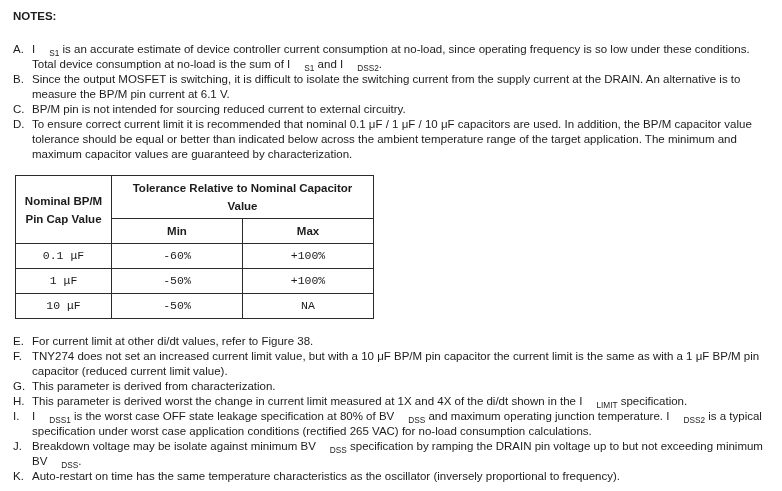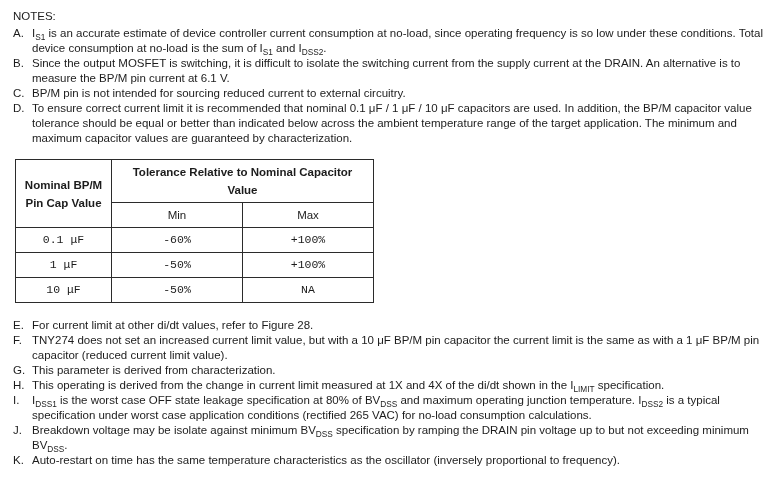--- a/index.html
+++ b/index.html
@@ -12,58 +12,60 @@
     height: 491px;
     box-sizing: border-box;
     padding: 9px 12px 8px 13px;
     font-family: "Liberation Sans", sans-serif;
     font-size: 11.5px;
     line-height: 15px;
     color: #1c1c1c;
     overflow: hidden;
   }
   .notes-title {
-    margin-bottom: 2px;
+    margin-bottom: 18px;
+    font-weight: bold;
   }
   .note {
     display: flex;
     align-items: flex-start;
   }
   .note-letter {
     flex: 0 0 19px;
     width: 19px;
   }
   .note-body {
     flex: 1 1 auto;
   }
   sub {
     font-size: 0.72em;
     line-height: 0;
     vertical-align: baseline;
     position: relative;
     top: 0.35em;
+    margin-left: 14px;
   }
   .cap-table {
     border-collapse: collapse;
     margin: 13px 0 15px 2px;
     table-layout: fixed;
   }
   .cap-table th, .cap-table td {
     border: 1px solid #2b2b2b;
     text-align: center;
     vertical-align: middle;
     font-size: 11.5px;
     line-height: 18px;
     padding: 3px 6px;
   }
   .cap-table th.main {
     font-weight: bold;
   }
   .cap-table th.subhead {
-    font-weight: normal;
+    font-weight: bold;
     height: 17px;
   }
   .cap-table .col-cap { width: 96px; }
   .cap-table .col-min { width: 131px; }
   .cap-table .col-max { width: 131px; }
   .cap-table tbody td { height: 16px; font-family: Liberation Mono, monospace; }
 </style>
 </head>
 <body>
 
@@ -119,33 +121,33 @@
         <td>10 μF</td>
         <td>-50%</td>
         <td>NA</td>
       </tr>
     </tbody>
 </table>
 
 <div id="notes-bottom">
     <div class="note">
       <span class="note-letter">E.</span>
-      <span class="note-body"><span>For current limit at other di/dt values, refer to Figure 28.</span></span>
+      <span class="note-body"><span>For current limit at other di/dt values, refer to Figure 38.</span></span>
     </div>
     <div class="note">
       <span class="note-letter">F.</span>
       <span class="note-body"><span>TNY274 does not set an increased current limit value, but with a 10 μF BP/M pin capacitor the current limit is the same as with a 1 μF BP/M pin capacitor (reduced current limit value).</span></span>
     </div>
     <div class="note">
       <span class="note-letter">G.</span>
       <span class="note-body"><span>This parameter is derived from characterization.</span></span>
     </div>
     <div class="note">
       <span class="note-letter">H.</span>
-      <span class="note-body"><span>This operating is derived from the change in current limit measured at 1X and 4X of the di/dt shown in the I</span><sub>LIMIT</sub><span> specification.</span></span>
+      <span class="note-body"><span>This parameter is derived worst the change in current limit measured at 1X and 4X of the di/dt shown in the I</span><sub>LIMIT</sub><span> specification.</span></span>
     </div>
     <div class="note">
       <span class="note-letter">I.</span>
       <span class="note-body"><span>I</span><sub>DSS1</sub><span> is the worst case OFF state leakage specification at 80% of BV</span><sub>DSS</sub><span> and maximum operating junction temperature. I</span><sub>DSS2</sub><span> is a typical specification under worst case application conditions (rectified 265 VAC) for no-load consumption calculations.</span></span>
     </div>
     <div class="note">
       <span class="note-letter">J.</span>
       <span class="note-body"><span>Breakdown voltage may be isolate against minimum BV</span><sub>DSS</sub><span> specification by ramping the DRAIN pin voltage up to but not exceeding minimum BV</span><sub>DSS</sub><span>.</span></span>
     </div>
     <div class="note">

